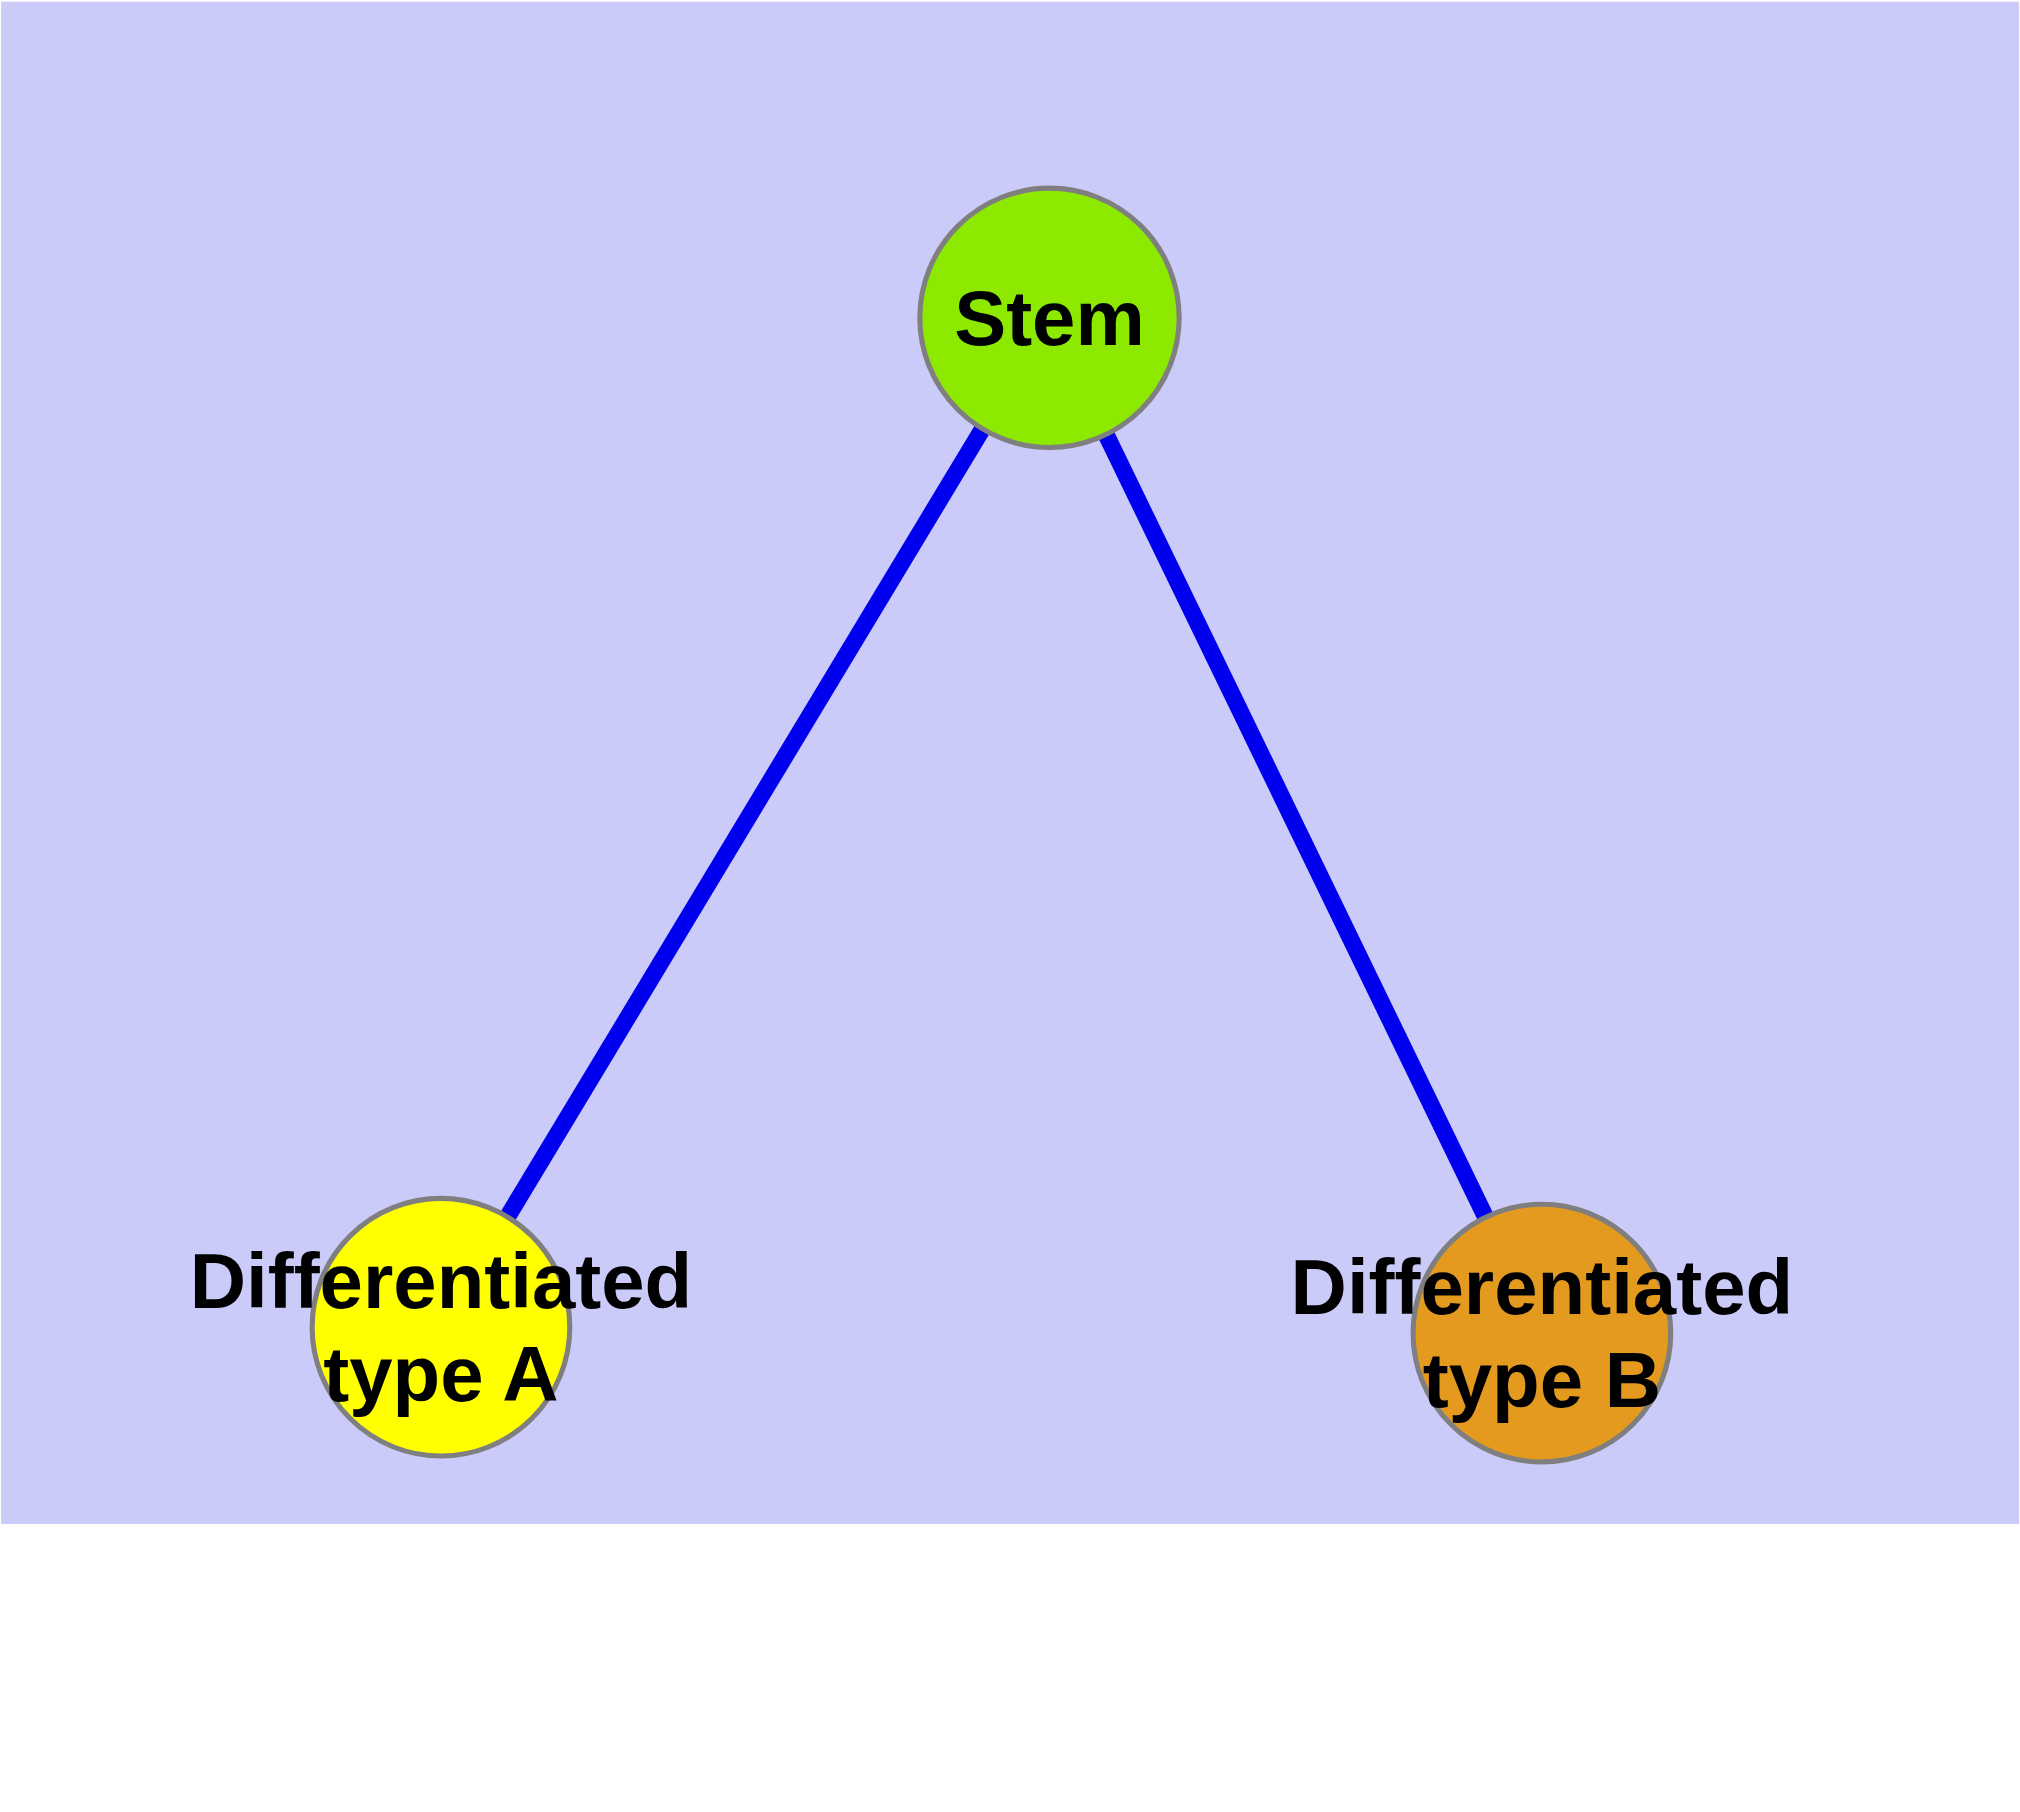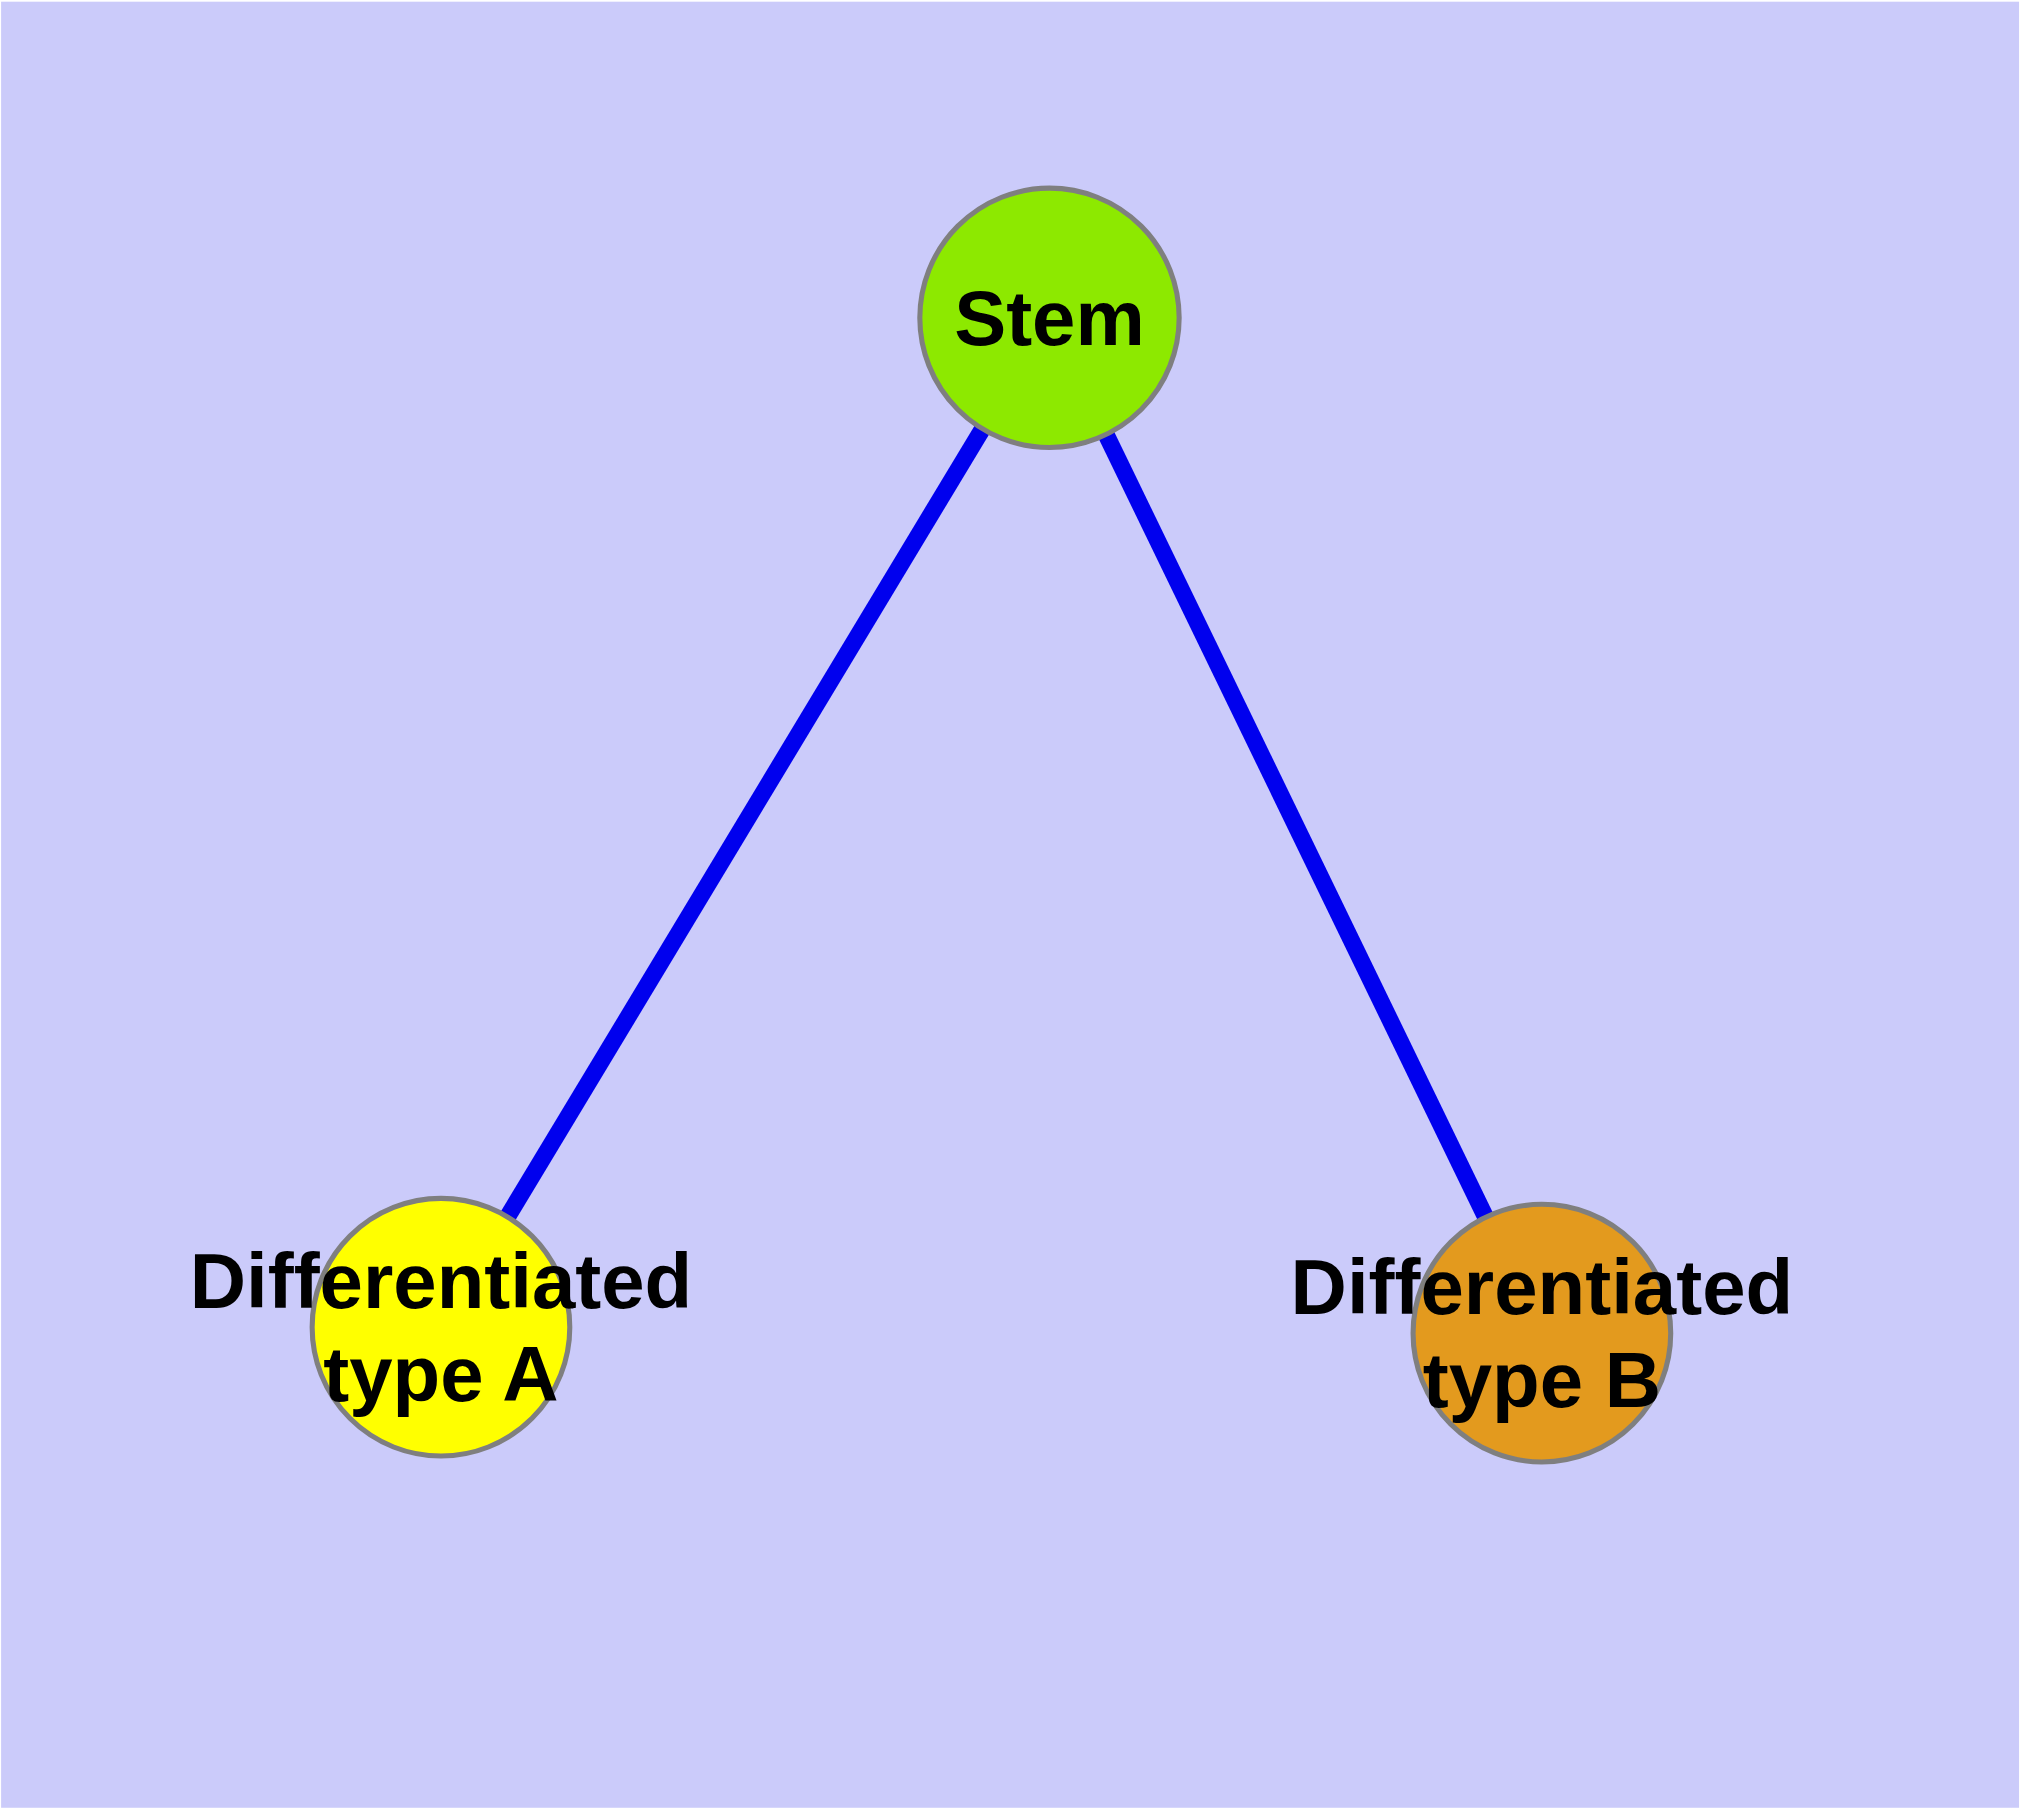--- a/index.html
+++ b/index.html
@@ -3,21 +3,21 @@
 <meta charset="utf-8">
 <style>
   html, body {
     margin: 0;
     padding: 0;
     background: #FFFFFF;
   }
   .canvas {
     position: relative;
     width: 2021px;
-    height: 1812px;
+    height: 1524px;
     background: #FFFFFF;
     overflow: hidden;
     text-decoration: underline;
   }
   svg { display: block; }
   .edge {
     stroke-linecap: butt;
   }
   .node-circle {
     stroke-width: 6px;

